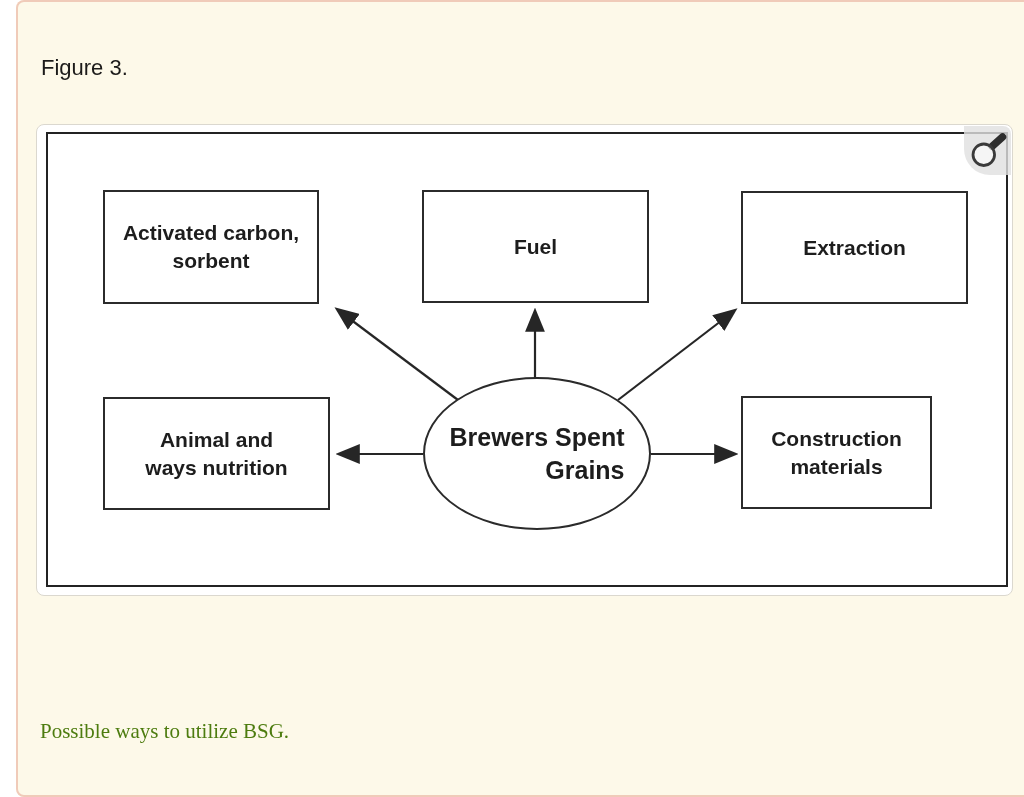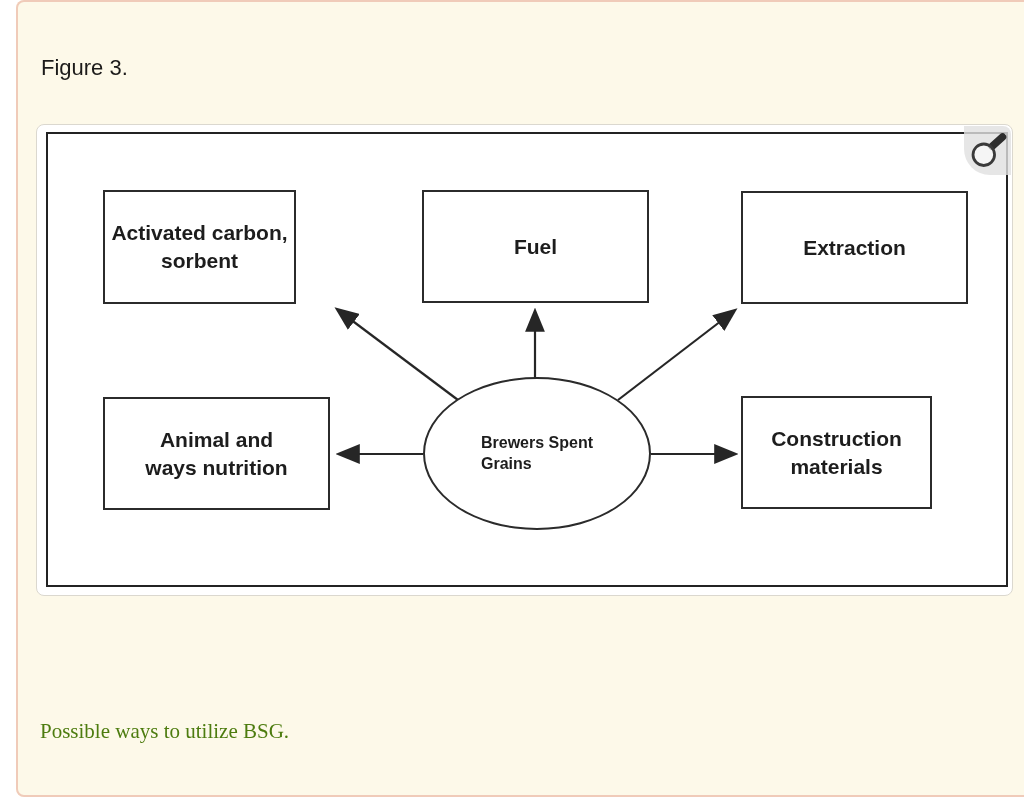--- a/index.html
+++ b/index.html
@@ -28,32 +28,32 @@
   }
 
   .arrows{position:absolute;left:0;top:0;width:958px;height:451px;pointer-events:none;}
 
   .node{
     position:absolute;display:flex;align-items:center;justify-content:center;
     border:2px solid #2b2b2b;background:#ffffff;box-sizing:border-box;
     font-weight:700;font-size:21px;line-height:1.33;color:#1d1d1d;
     text-align:center;white-space:pre-line;
   }
-  .b1{left:55px;top:56px;width:193px;height:114px;}
+  .b1{left:55px;top:56px;width:216px;height:114px;}
   .b2{left:374px;top:56px;width:227px;height:113px;}
   .b3{left:693px;top:57px;width:227px;height:113px;}
   .b4{left:55px;top:263px;width:227px;height:113px;}
   .b5{left:693px;top:262px;width:191px;height:113px;}
 
   .center-ellipse{
     position:absolute;left:375px;top:243px;width:228px;height:153px;
     border:2px solid #2b2b2b;border-radius:50%;background:#ffffff;box-sizing:border-box;
     display:flex;align-items:center;justify-content:center;
-    font-weight:700;font-size:16px;line-height:1.3;color:#1d1d1d;
-    text-align:left;white-space:pre-line;
+    font-weight:700;font-size:25px;line-height:1.3;color:#1d1d1d;
+    text-align:right;white-space:pre-line;
   }
 
   .zoom-badge{
     position:absolute;top:1px;right:1px;width:47px;height:49px;
     background:rgba(224,224,224,0.8);
     border-radius:0 8px 0 26px;
     display:flex;align-items:center;justify-content:center;
     cursor:pointer;
   }
 

